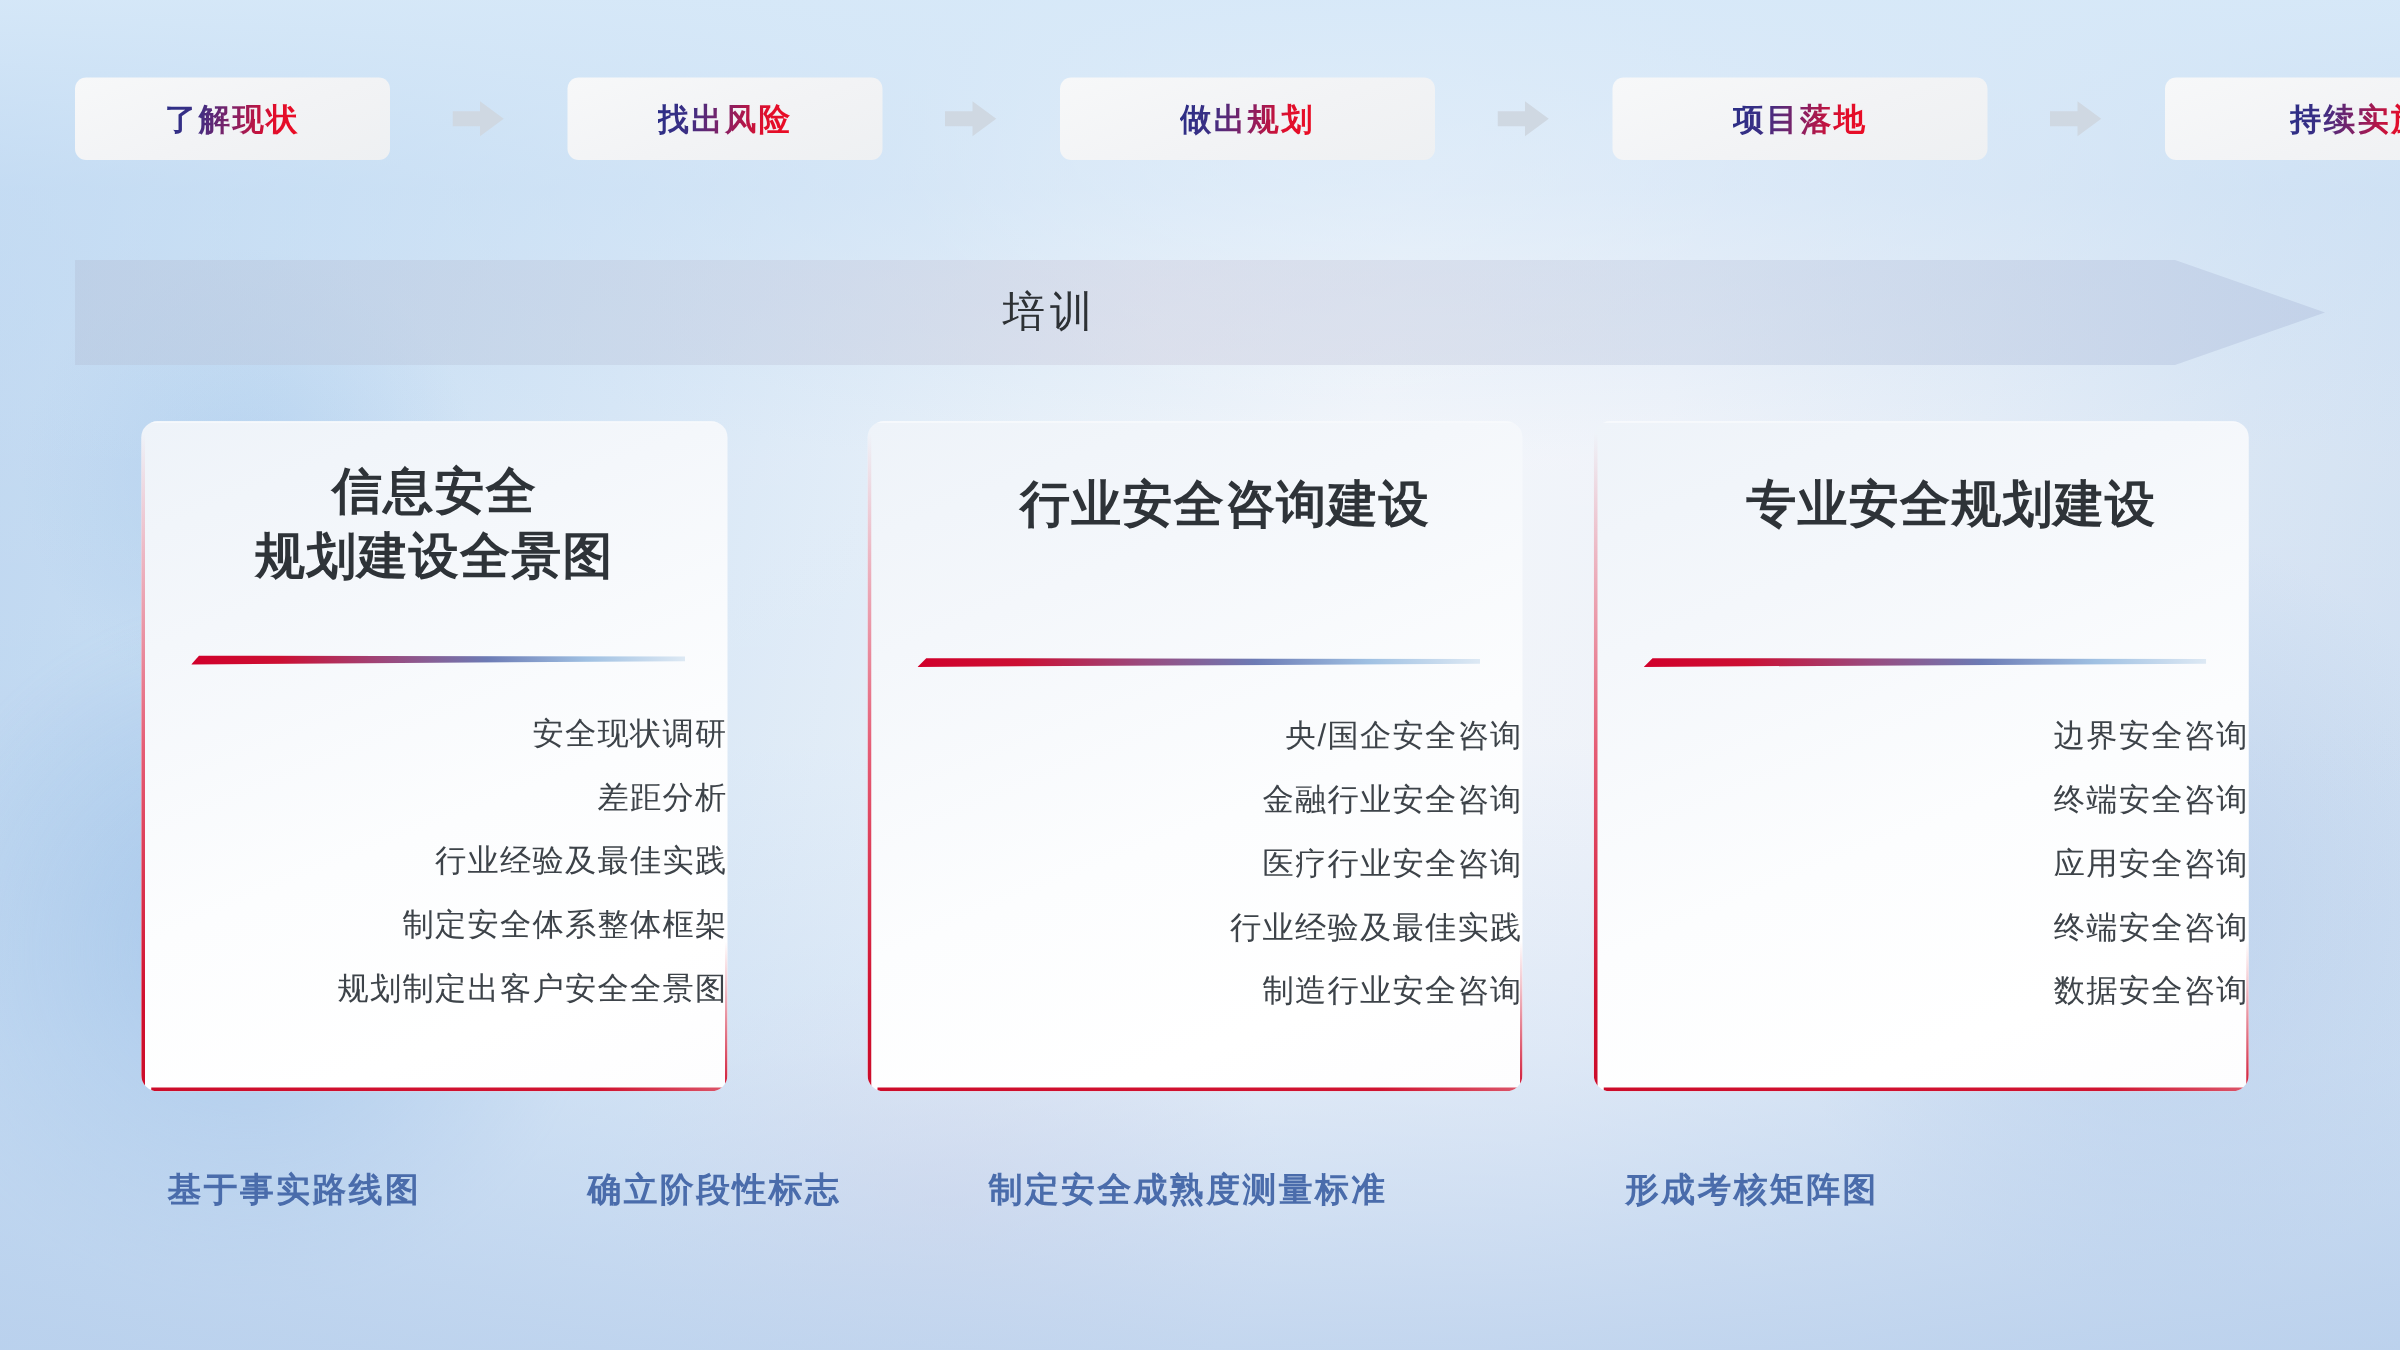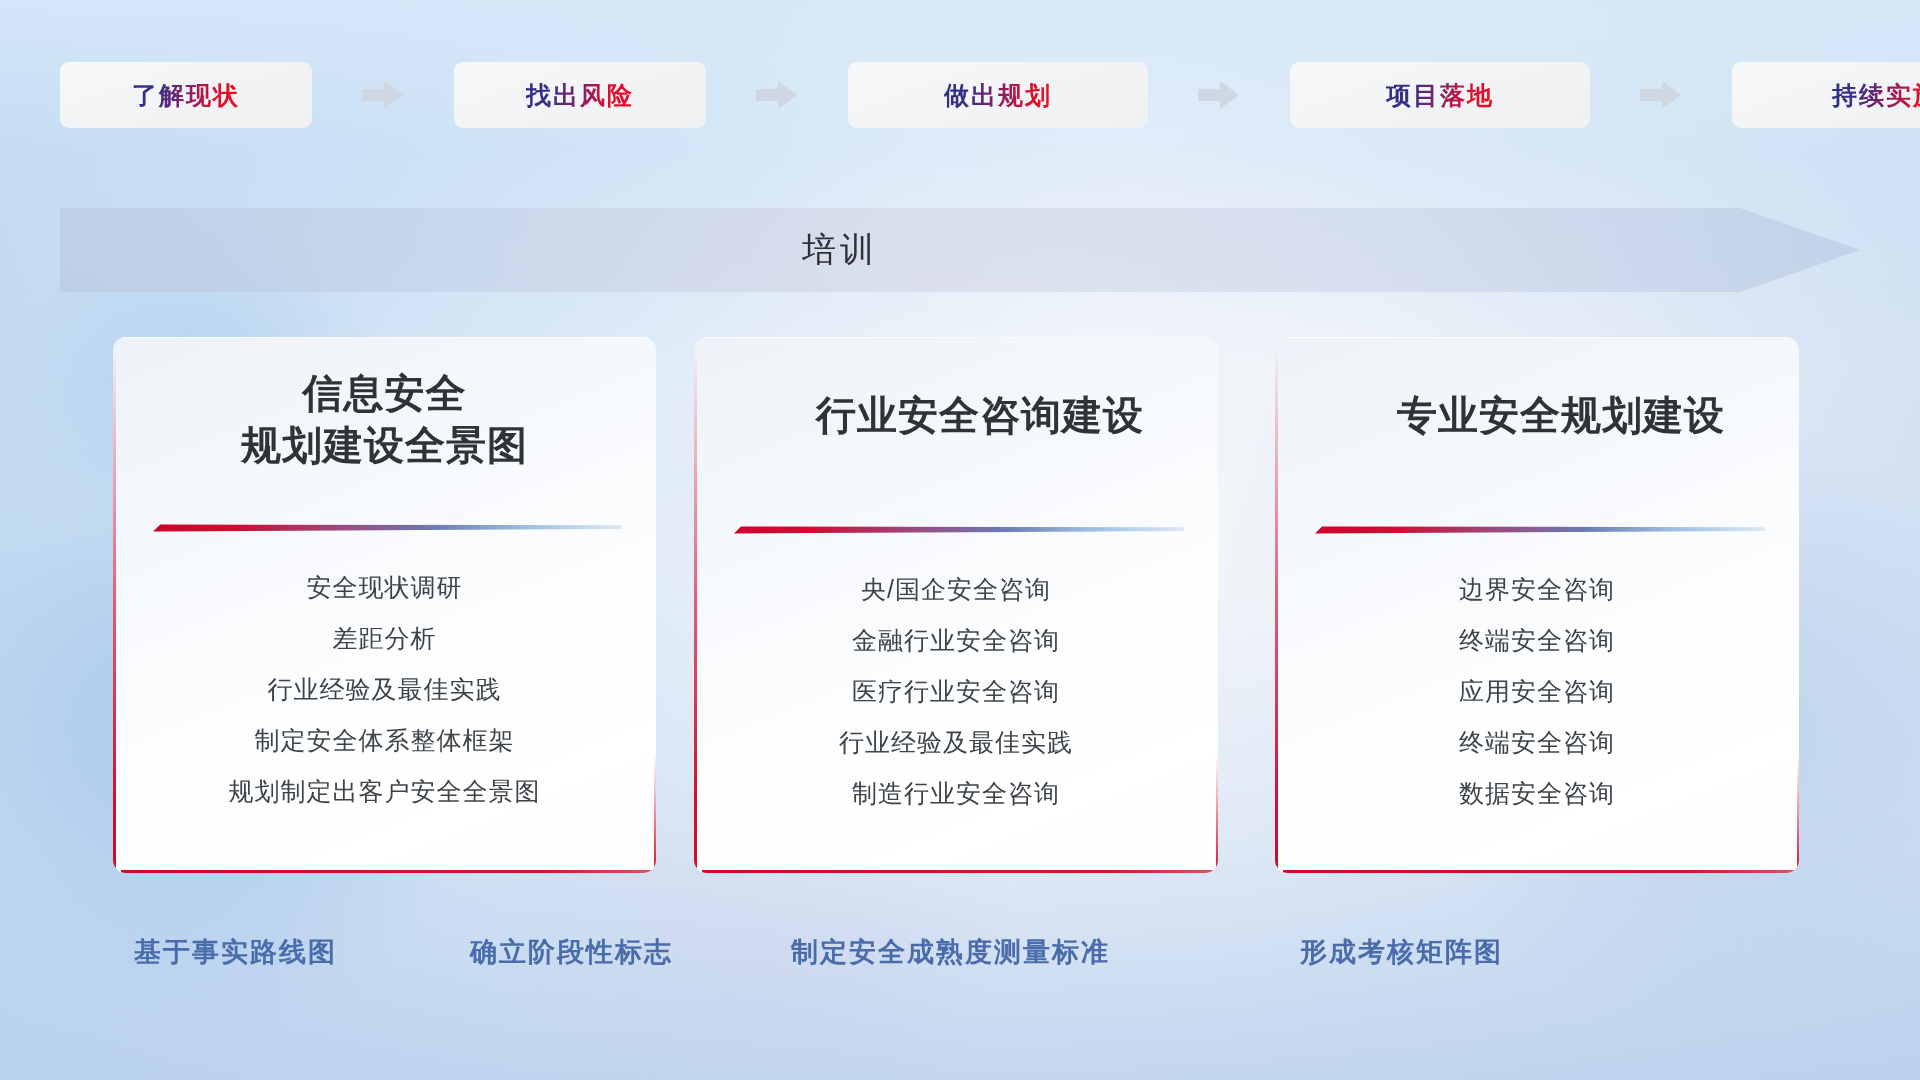--- a/index.html
+++ b/index.html
@@ -123,28 +123,28 @@
     position:absolute;left:0;right:0;top:0;height:1.2px;
     background:linear-gradient(90deg,rgba(255,255,255,.95),rgba(255,255,255,.5));
   }
   .card-title{
     position:absolute;left:0;right:0;top:30px;
     text-align:center;
     font-size:40px;font-weight:700;line-height:1.30;
     color:#2e3338;letter-spacing:1px;
     padding:0 18px;box-sizing:border-box;
   }
-  .card-title.one-line{top:52px;margin-left:48px;}
+  .card-title.one-line{top:41px;margin-left:48px;}
   .card-divider{
     position:absolute;left:40px;right:34px;height:13px;
   }
   .card-divider svg{display:block;width:100%;height:100%;}
   .card-list{
     position:absolute;left:0;right:0;
-    text-align:center;
+    text-align:right;
   }
   .card-list-item{
     font-size:25px;color:#3d4349;line-height:1;
     margin-bottom:26px;letter-spacing:1px;
   }
   .card-list-item:last-child{margin-bottom:0;}
 
   
   #bottom-labels{
     position:absolute;left:0;top:934px;width:1920px;height:44px;
@@ -222,21 +222,21 @@
         <stop offset="1" stop-color="#bccbe4" stop-opacity="0.70"></stop>
       </linearGradient>
     </defs>
     <path d="M0 0 H1680 V-0 L1800 42 L1680 84 H0 Z" fill="url(#bandGrad)"></path>
   </svg>
   <div id="band-label">培训</div>
 </div>
 
 <div id="cards">
 
-  <div class="card" style="left:113px;width:543px;">
+  <div class="card" style="left:113px;width:469px;">
     <div class="card-edge-t"></div>
     <div class="card-edge-l"></div>
     <div class="card-edge-b"></div>
     <div class="card-edge-r"></div>
 
     <div class="card-title">
       <div>信息安全</div>
       <div>规划建设全景图</div>
     </div>
 

